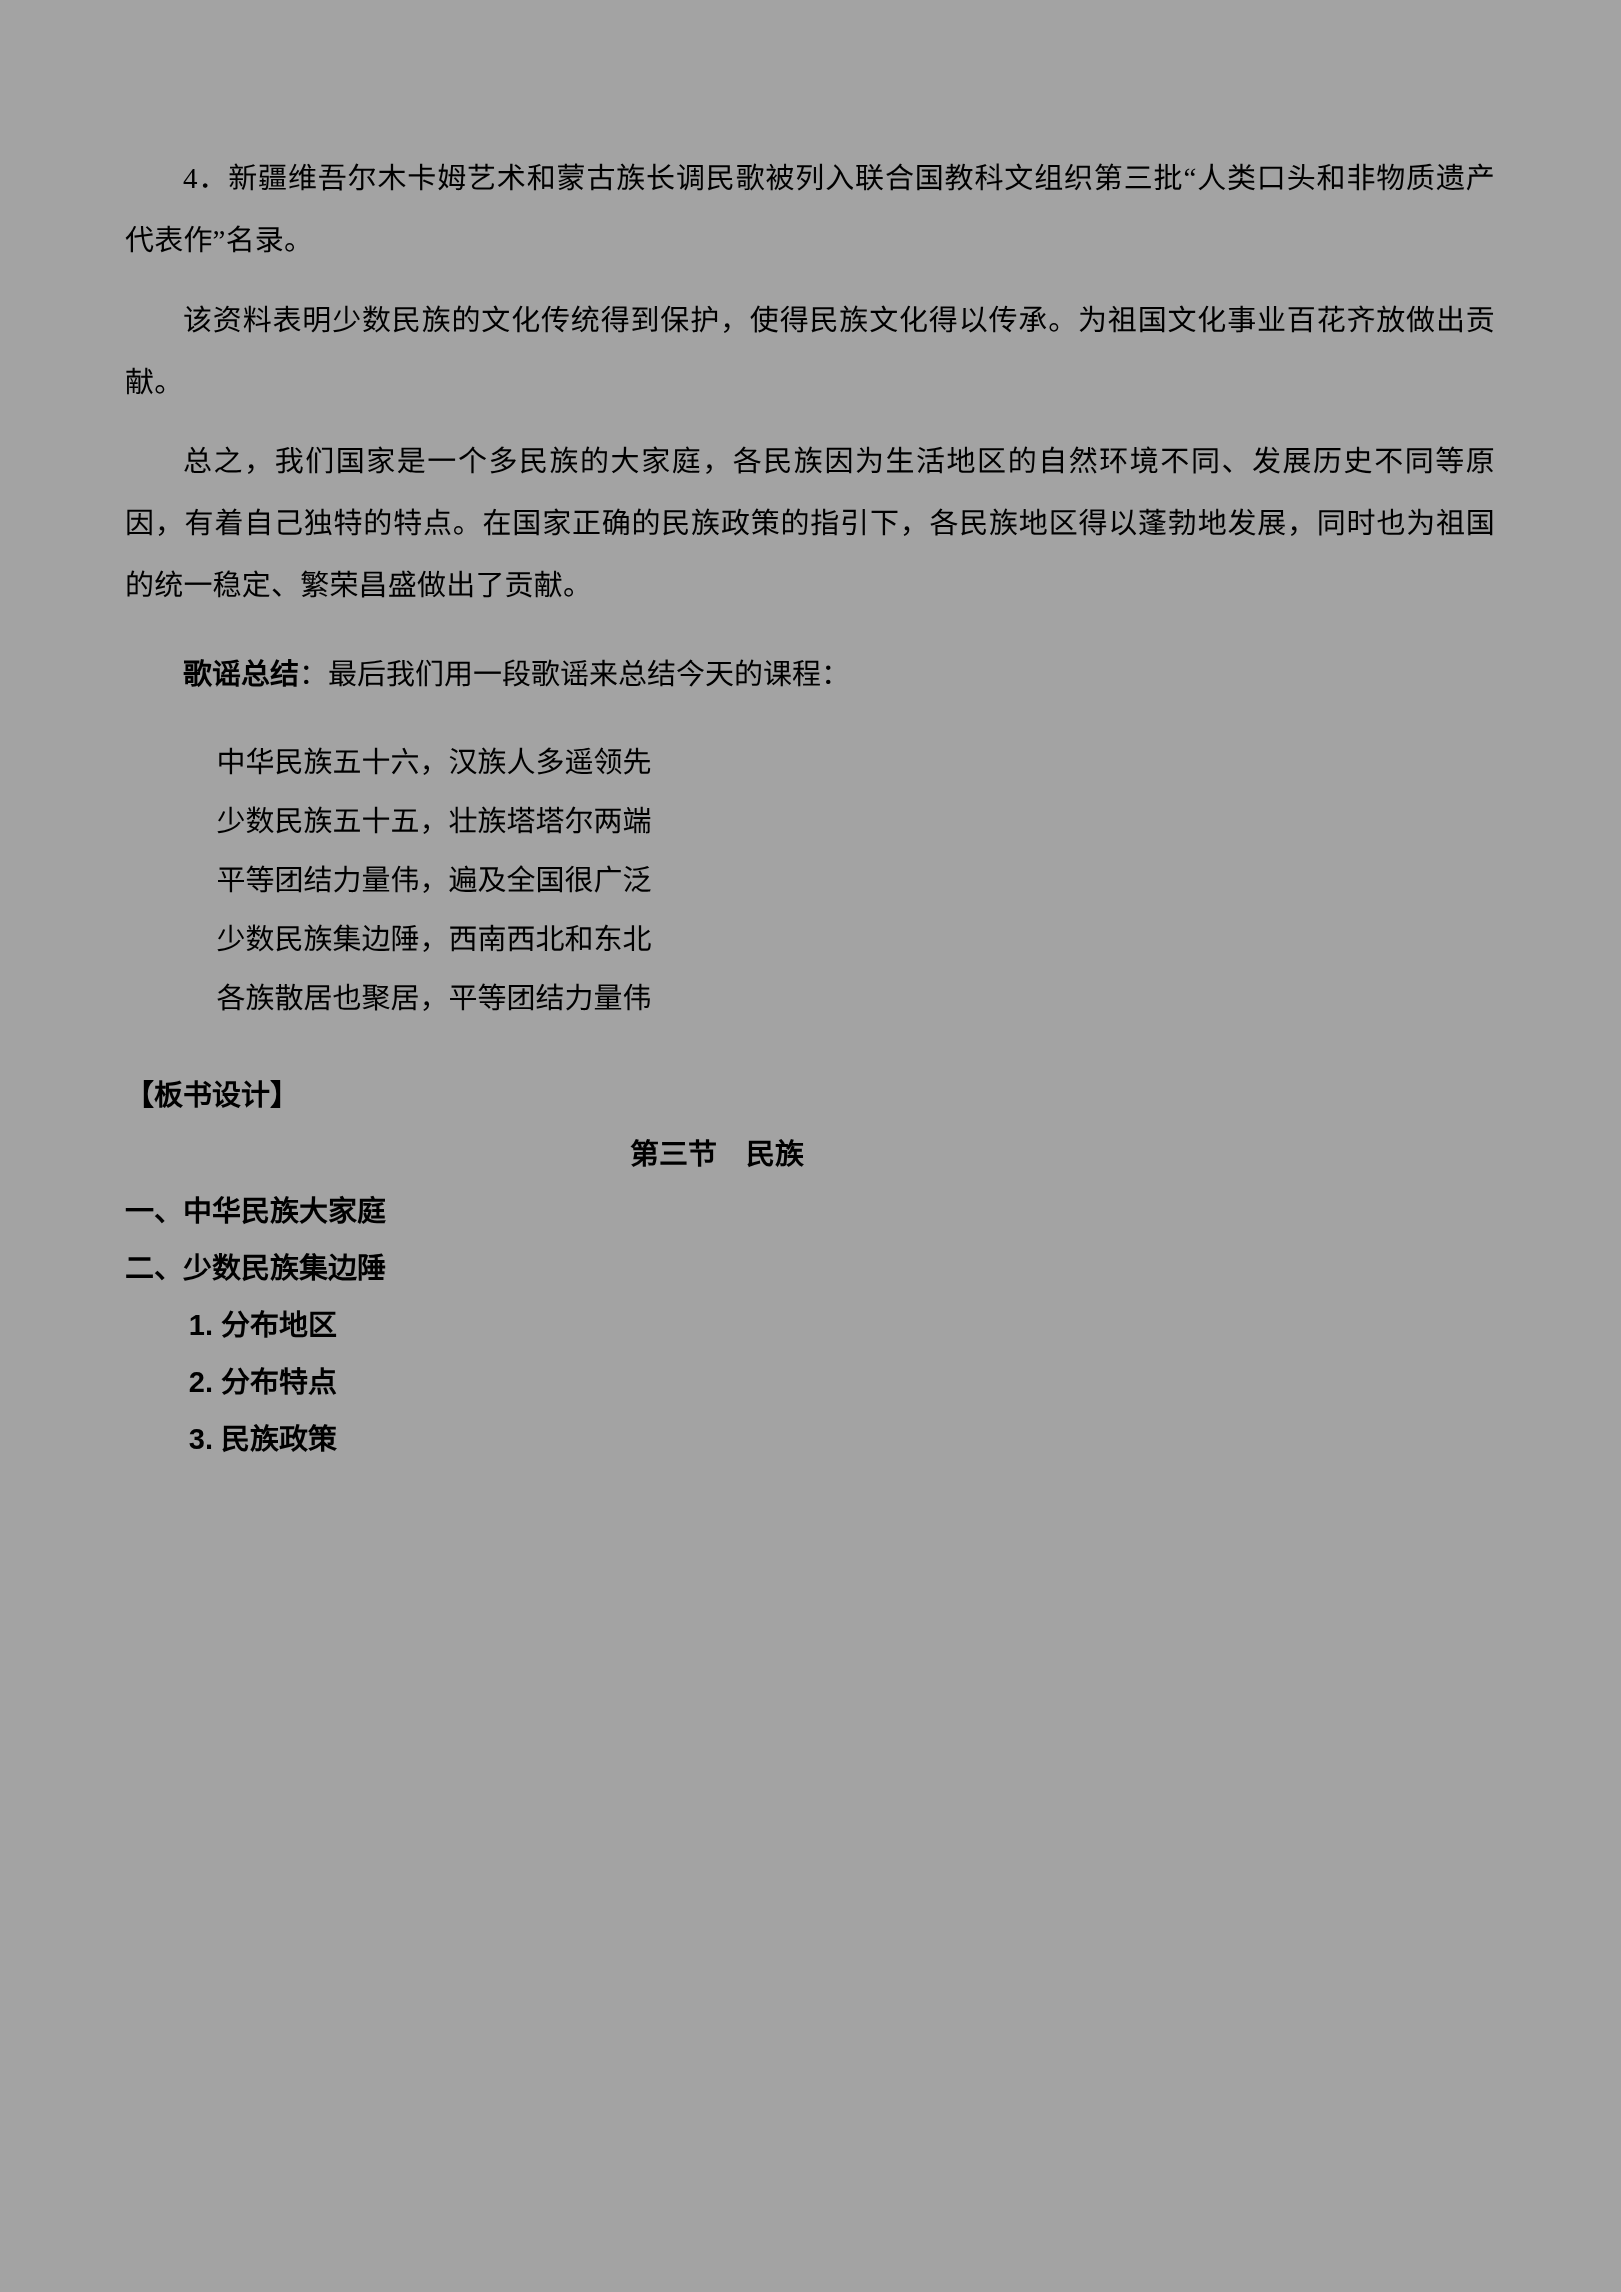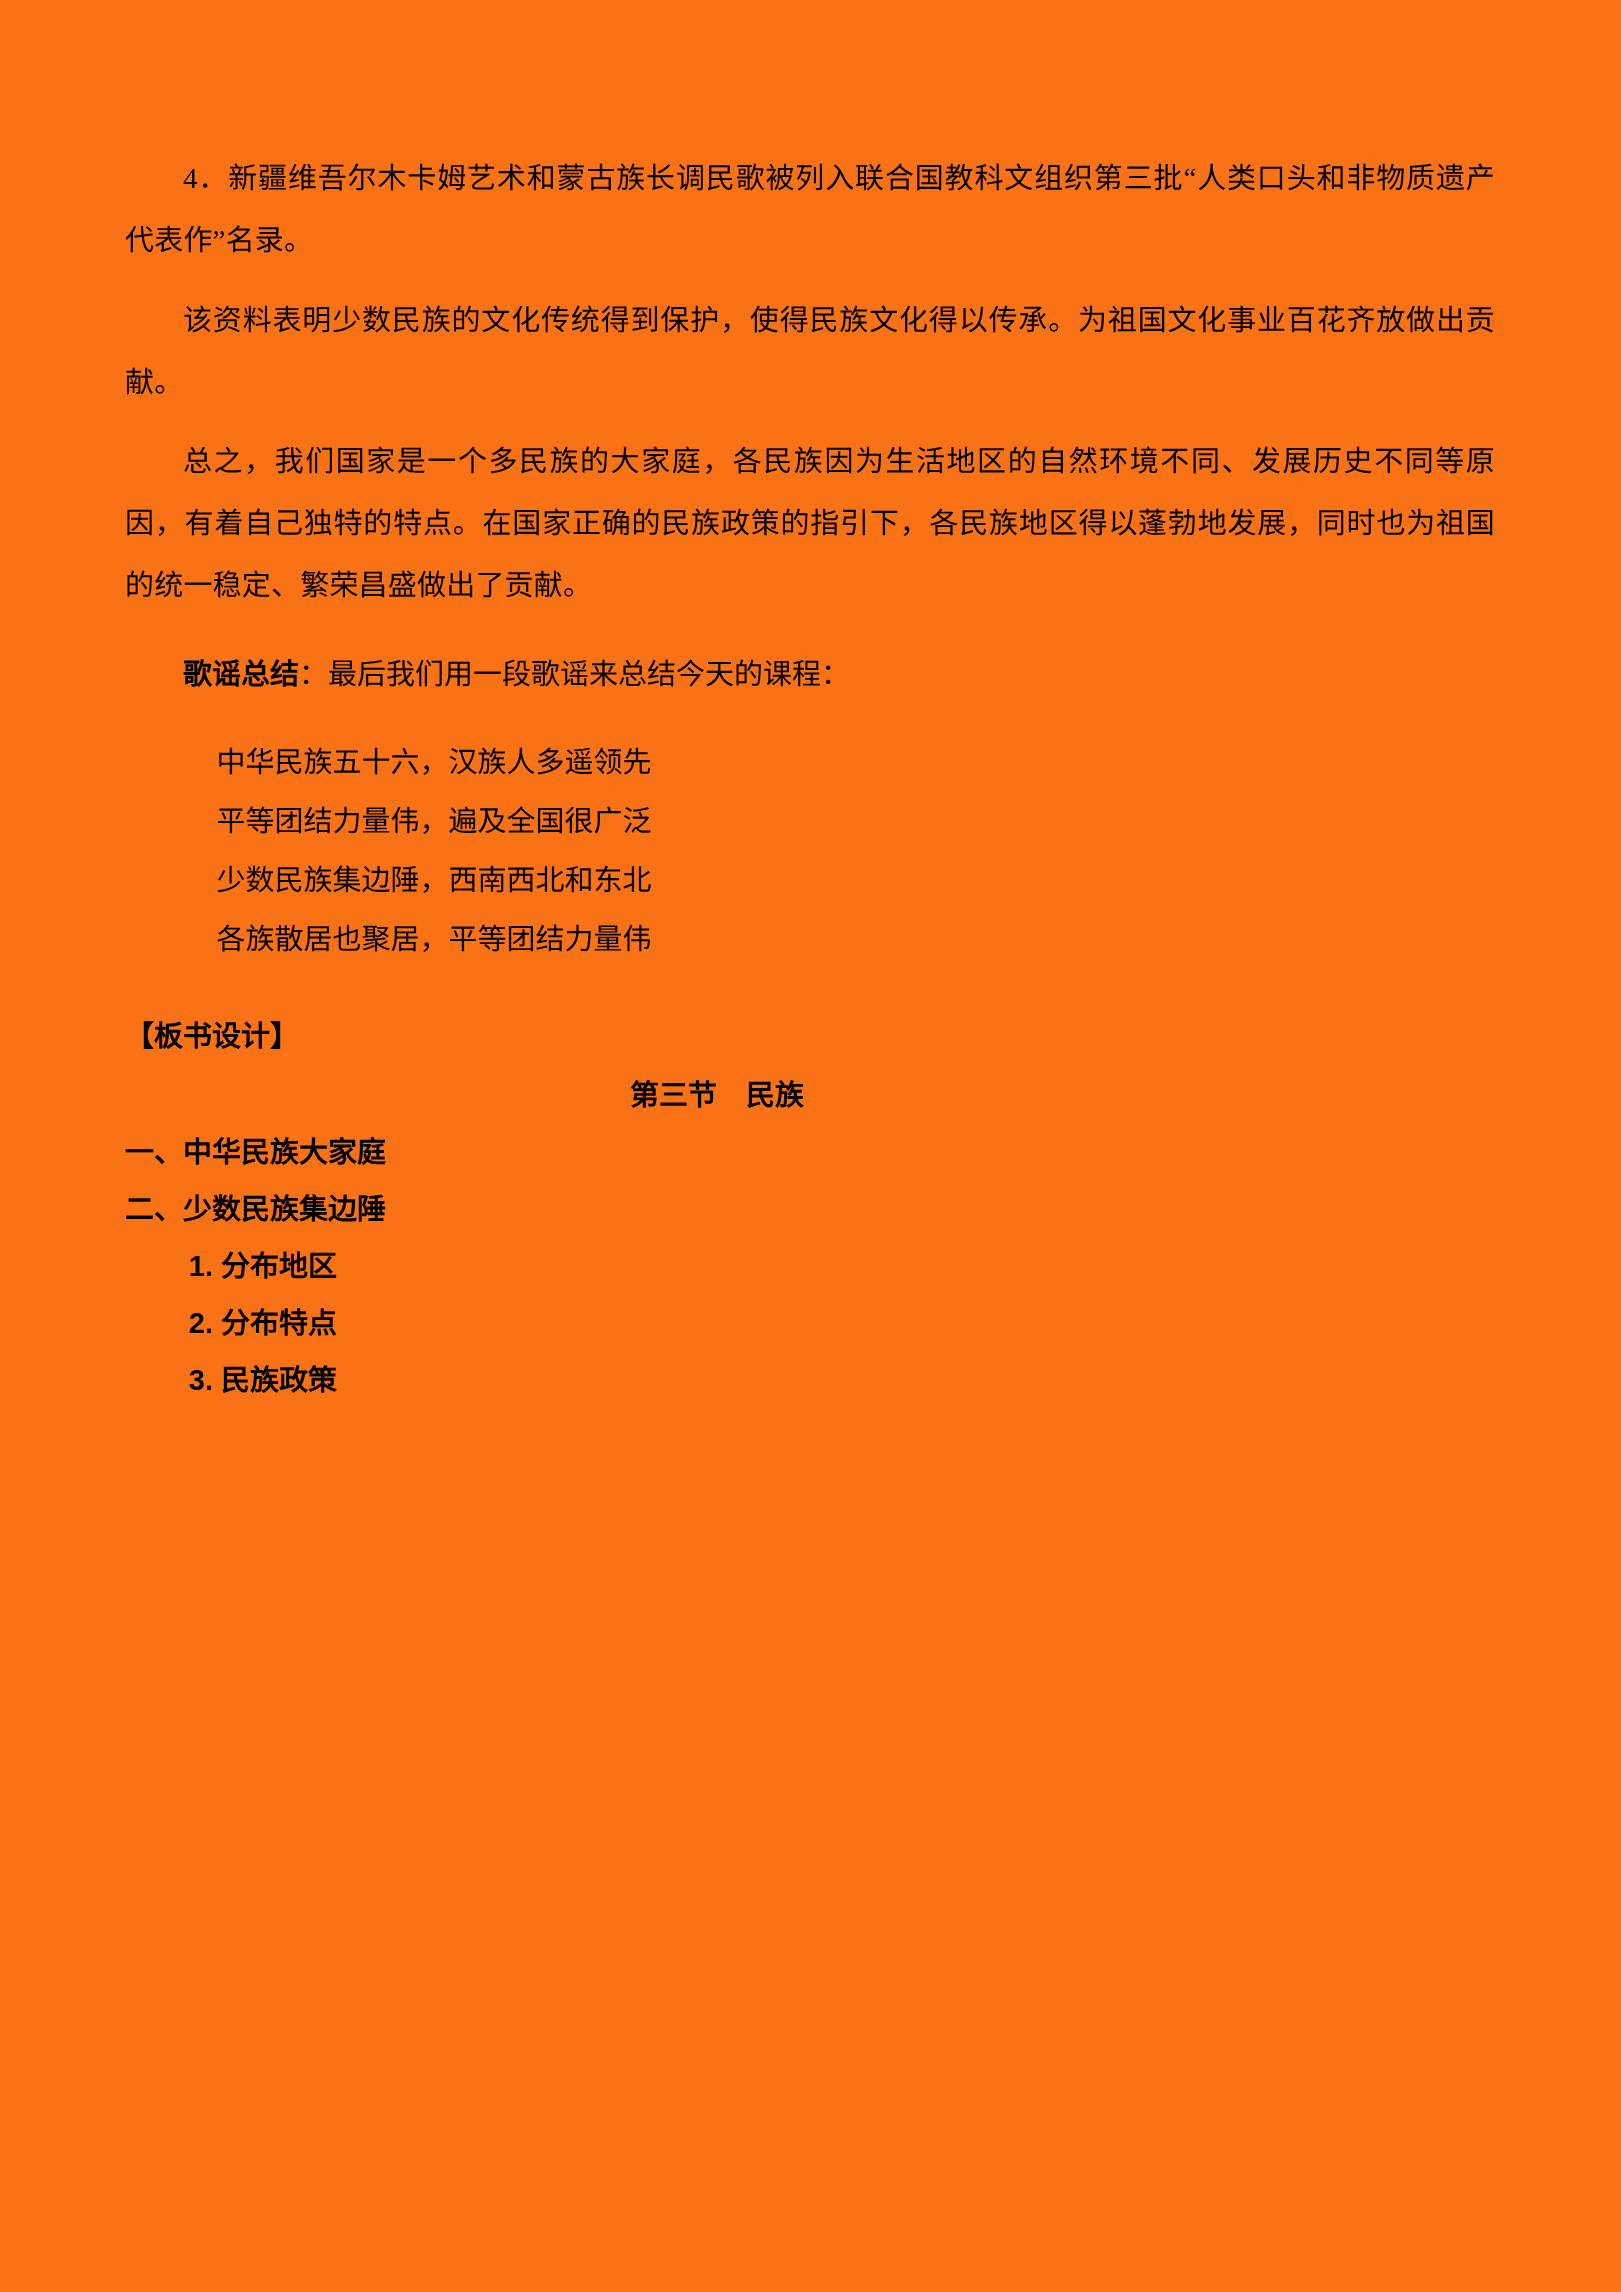--- a/index.html
+++ b/index.html
@@ -11,21 +11,21 @@
   body {
     font-family: "Liberation Serif", "DejaVu Serif", serif;
     color: #000000;
     -webkit-font-smoothing: antialiased;
   }
   .page {
     position: relative;
     width: 1621px;
     height: 2293px;
     margin: 0 auto;
-    background: #f97316;
+    background: #a3a3a3;
     overflow: hidden;
     box-sizing: border-box;
   }
   .content {
     position: absolute;
     left: 125px;
     top: 147px;
     width: 1370px;
   }
 
@@ -116,20 +116,21 @@
     <div class="block-gap-md"></div>
 
     <p class="summary-line">
       <span class="summary-label">歌谣总结</span><span>：最后我们用一段歌谣来总结今天的课程：</span>
     </p>
 
     <div class="block-gap-md"></div>
 
     <div class="verse">
       <div class="verse-line">中华民族五十六，汉族人多遥领先</div>
+      <div class="verse-line">少数民族五十五，壮族塔塔尔两端</div>
       <div class="verse-line">平等团结力量伟，遍及全国很广泛</div>
       <div class="verse-line">少数民族集边陲，西南西北和东北</div>
       <div class="verse-line">各族散居也聚居，平等团结力量伟</div>
     </div>
 
     <div class="block-gap-lg"></div>
 
     <div class="board-section">
       <p class="board-heading">【板书设计】</p>
       <p class="board-title">第三节　民族</p>

